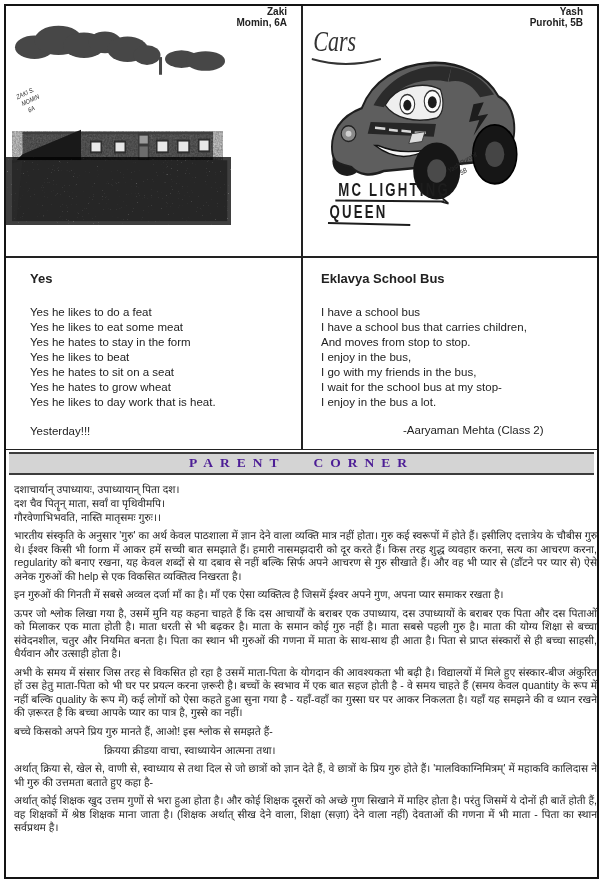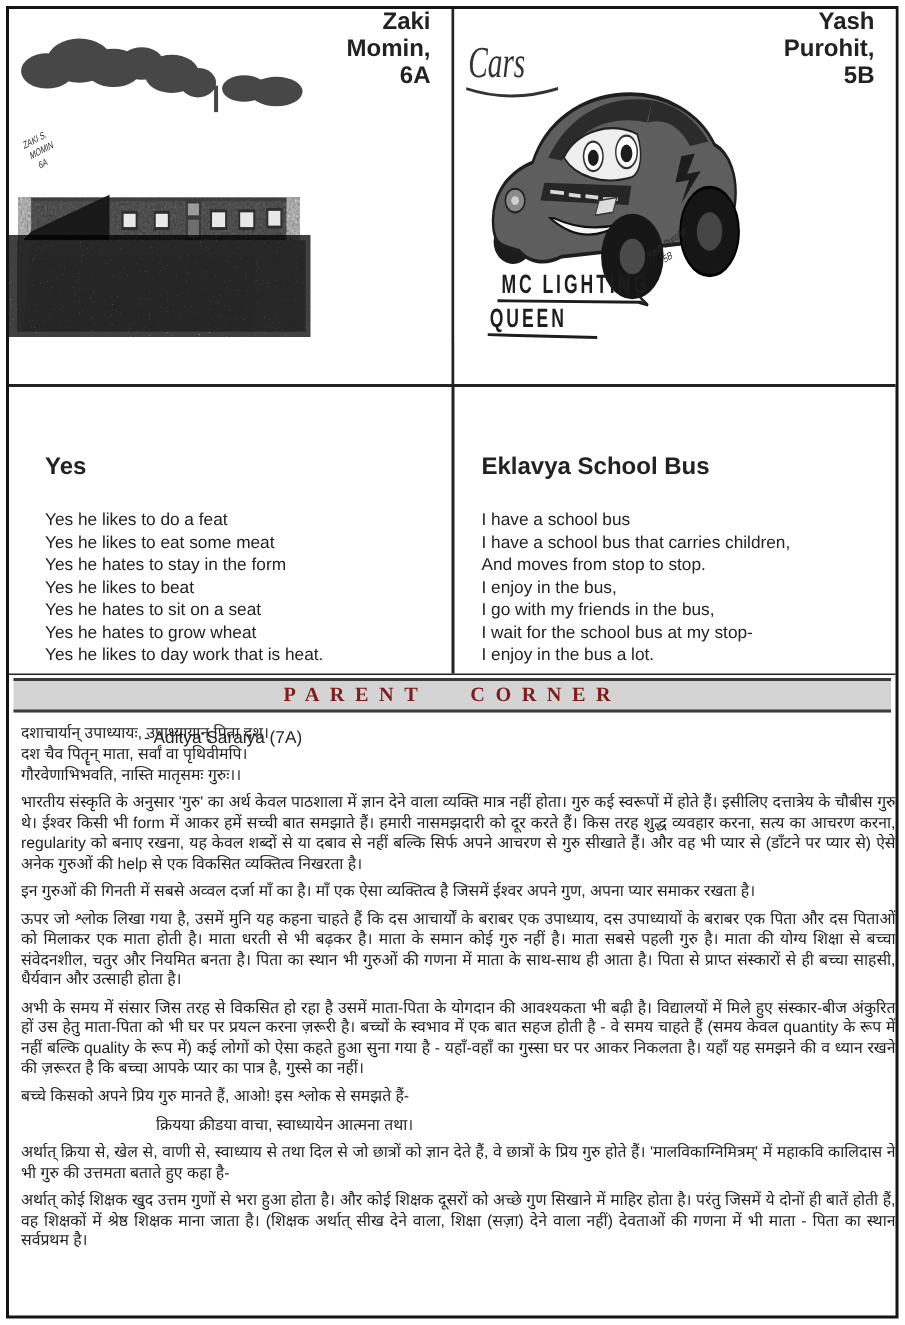--- a/index.html
+++ b/index.html
@@ -7,35 +7,35 @@
   .page{width:603px;height:883px;box-sizing:border-box;padding:4px;background:#fff;}
   .frame{border:2.5px solid #141414;height:100%;box-sizing:border-box;display:flex;flex-direction:column;background:#fff;}
 
   
   .row-art{display:flex;height:250px;border-bottom:2px solid #222;flex:0 0 auto;}
   .row-poems{display:flex;height:191px;border-bottom:1.5px solid #222;flex:0 0 auto;}
   .col-left{width:297px;border-right:2px solid #222;box-sizing:border-box;}
   .col-right{flex:1;box-sizing:border-box;}
   .art-cell{display:flex;flex-direction:row;background:#fff;}
   .art-cell svg{display:block;width:100%;height:222px;}
-  .art-credit{height:24px;text-align:right;padding-right:14px;font-weight:bold;font-size:16px;color:#222;}
+  .art-credit{height:24px;text-align:right;padding-right:14px;font-weight:bold;font-size:10px;color:#222;}
 
   
   .poem-cell{padding:13px 8px 0 24px;font-size:11.5px;color:#222;box-sizing:border-box;}
-  .poem-title{font-weight:bold;font-size:16px;margin-bottom:19px;margin-top:32px;}
+  .poem-title{font-weight:bold;font-size:13px;margin-bottom:19px;}
   .poem-line{line-height:15px;}
   .poem-outro{margin-top:15px;}
   .poem-author{margin-top:14px;padding-left:66px;}
   .poem-cell.right{padding-left:18px;}
   .poem-cell.right .poem-author{padding-left:82px;}
 
   
   .section-bar{flex:0 0 auto;margin:2px 3px;border-top:2px solid #3c3c3c;border-bottom:2px solid #3c3c3c;
     background:#d4d4d4;text-align:center;font-family:"Liberation Serif",serif;font-weight:bold;
-    font-size:13.5px;letter-spacing:7px;word-spacing:18px;padding:1px 0 2px;color:#7f1d1d;}
+    font-size:13.5px;letter-spacing:7px;word-spacing:18px;padding:1px 0 2px;color:#4c1d95;}
 
   
   .hindi{flex:1 1 auto;padding:5px 0 0 8px;font-size:10.5px;line-height:13.5px;color:#1f1f1f;overflow:hidden;}
   .hindi p{margin:0 0 5px 0;text-align:justify;}
   .shloka-block{margin:0 0 5px 0;}
   .shloka-block div{line-height:14px;}
   .indent{padding-left:90px;}
   .line-plain{margin:0;text-align:left;}
 </style>
 </head>

